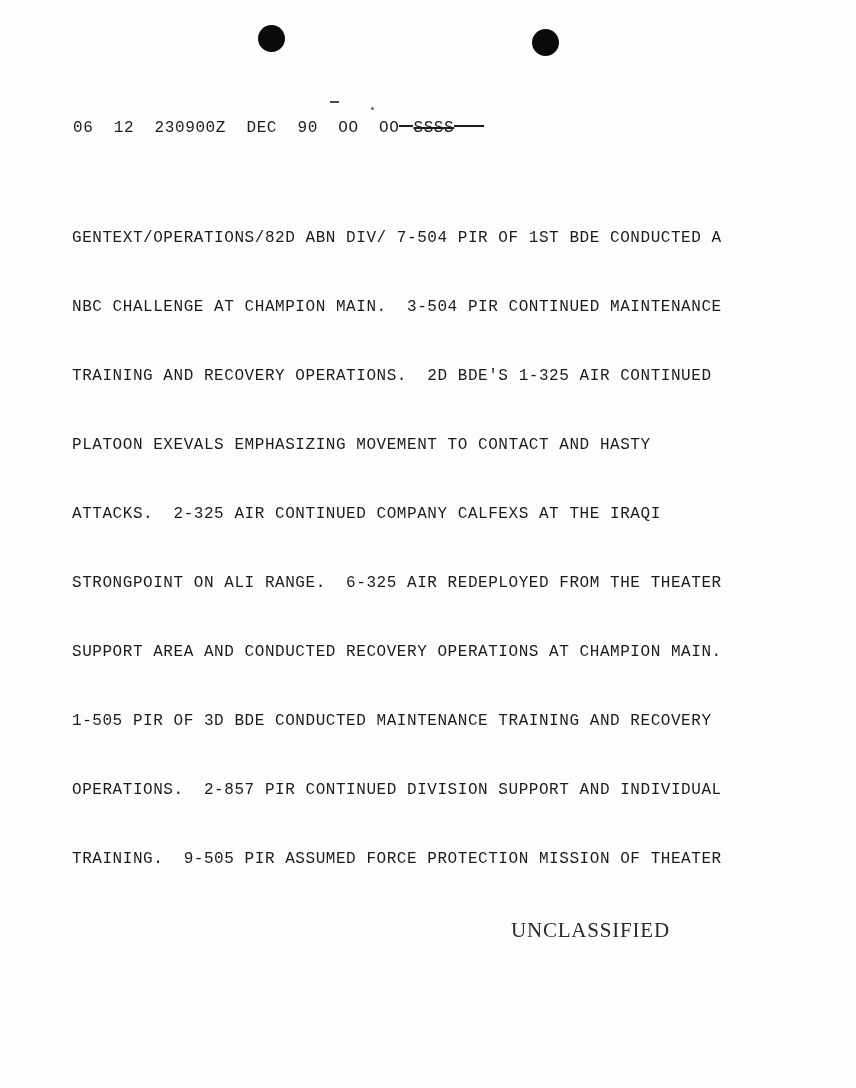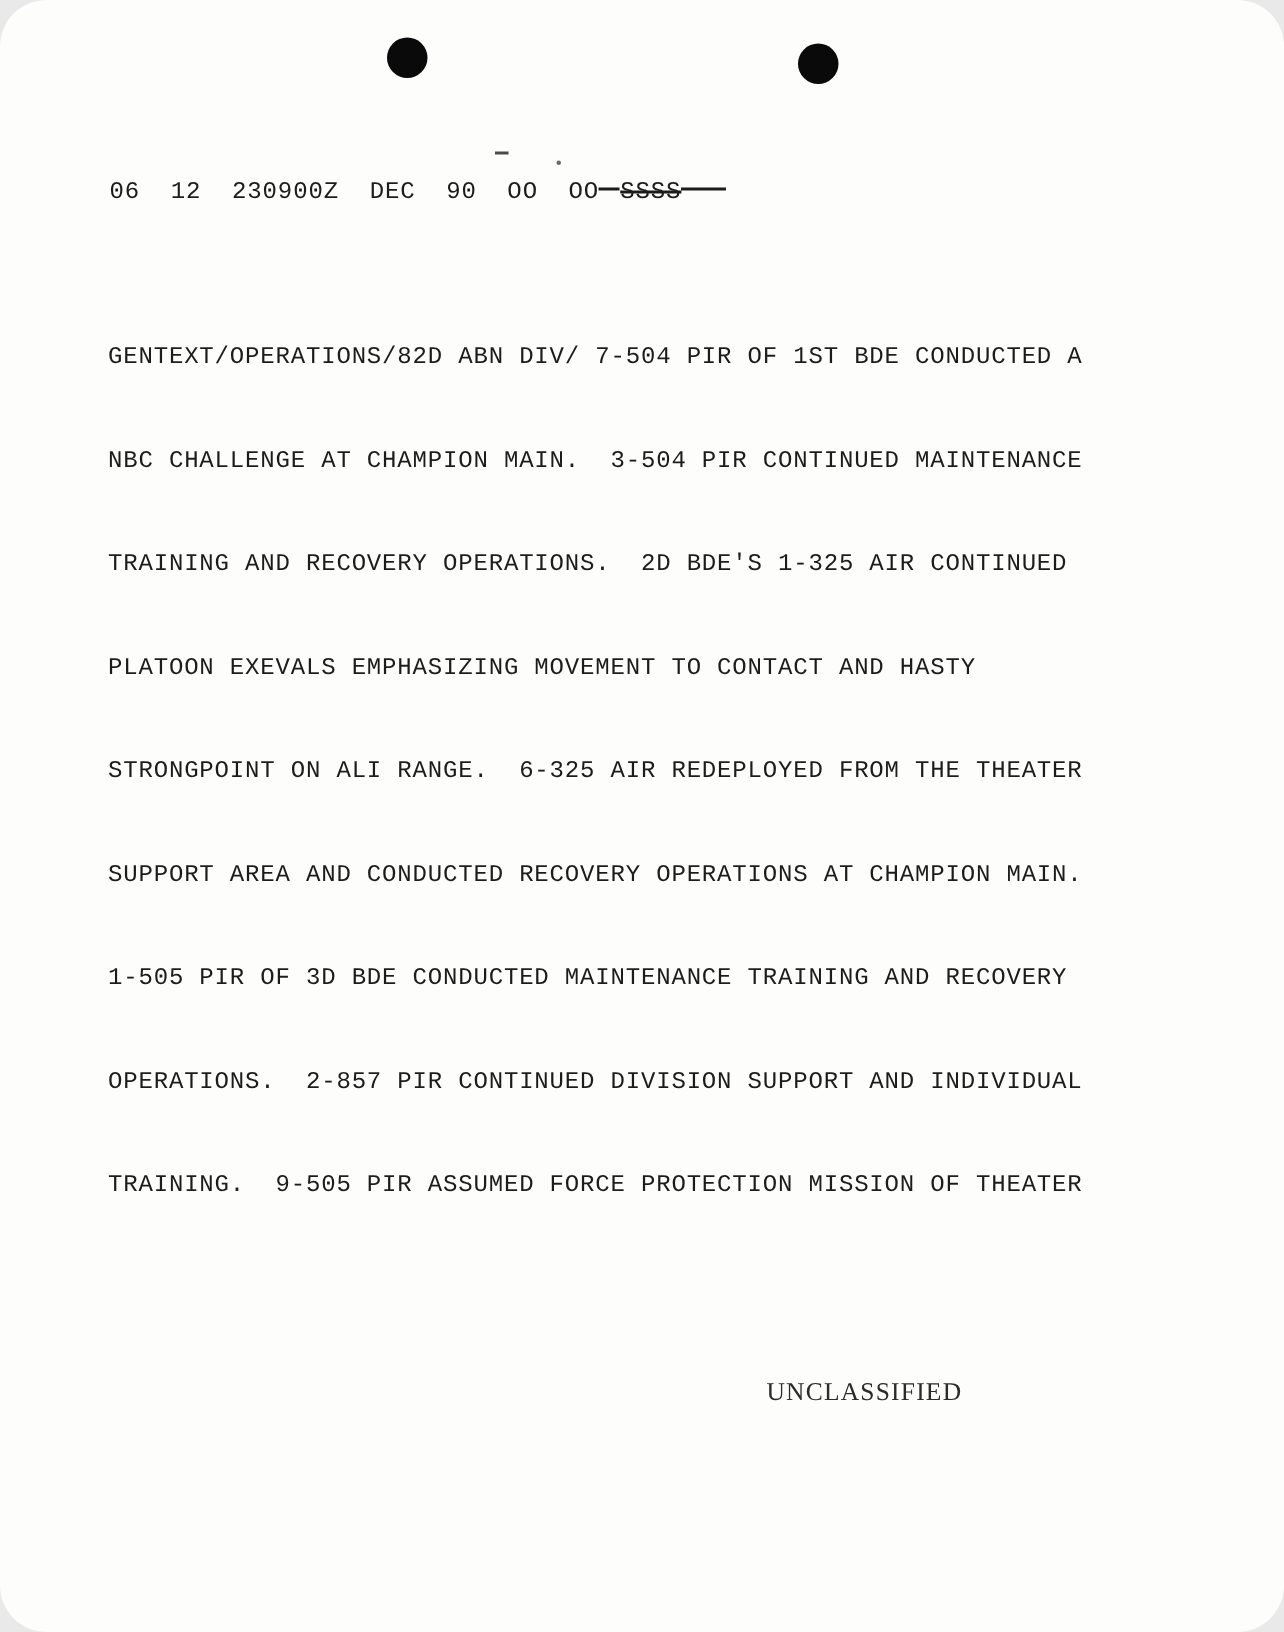--- a/index.html
+++ b/index.html
@@ -9,21 +9,20 @@
   }
   .page {
     position: relative;
     width: 856px;
     height: 1088px;
     margin: 0 auto;
     background: #fdfdfb;
     overflow: hidden;
     font-family: "Liberation Mono", "DejaVu Sans Mono", monospace;
     color: #1c1c1c;
-    border-radius: 31px;
   }
 
   
   .dot {
     position: absolute;
     width: 27px;
     height: 27px;
     border-radius: 50%;
     background: #0a0a0a;
   }
@@ -86,21 +85,21 @@
     height: 33px;
     line-height: 33px;
   }
 
   
   .classification {
     position: absolute;
     left: 511px;
     top: 918px;
     font-family: "Liberation Serif", "DejaVu Serif", serif;
-    font-size: 17px;
+    font-size: 21px;
     letter-spacing: 0.8px;
     color: #2b2b2b;
   }
 </style>
 </head>
 <body>
 
 <div class="page">
 
   <span class="dot dot-1"></span>
@@ -109,20 +108,21 @@
   <span class="artifact-dash"></span>
   <span class="artifact-speck"></span>
 
   <div class="header-line"><span>06  12  230900Z  DEC  90  OO  OO</span><span class="strike-lead"></span><span class="struck">SSSS</span><span class="strike-tail"></span></div>
 
   <div class="body-text">
     <div class="line">GENTEXT/OPERATIONS/82D ABN DIV/ 7-504 PIR OF 1ST BDE CONDUCTED A</div>
     <div class="line">NBC CHALLENGE AT CHAMPION MAIN.  3-504 PIR CONTINUED MAINTENANCE</div>
     <div class="line">TRAINING AND RECOVERY OPERATIONS.  2D BDE'S 1-325 AIR CONTINUED</div>
     <div class="line">PLATOON EXEVALS EMPHASIZING MOVEMENT TO CONTACT AND HASTY</div>
+    <div class="line">ATTACKS.  2-325 AIR CONTINUED COMPANY CALFEXS AT THE IRAQI</div>
     <div class="line">STRONGPOINT ON ALI RANGE.  6-325 AIR REDEPLOYED FROM THE THEATER</div>
     <div class="line">SUPPORT AREA AND CONDUCTED RECOVERY OPERATIONS AT CHAMPION MAIN.</div>
     <div class="line">1-505 PIR OF 3D BDE CONDUCTED MAINTENANCE TRAINING AND RECOVERY</div>
     <div class="line">OPERATIONS.  2-857 PIR CONTINUED DIVISION SUPPORT AND INDIVIDUAL</div>
     <div class="line">TRAINING.  9-505 PIR ASSUMED FORCE PROTECTION MISSION OF THEATER</div>
     
     
     
     
     

